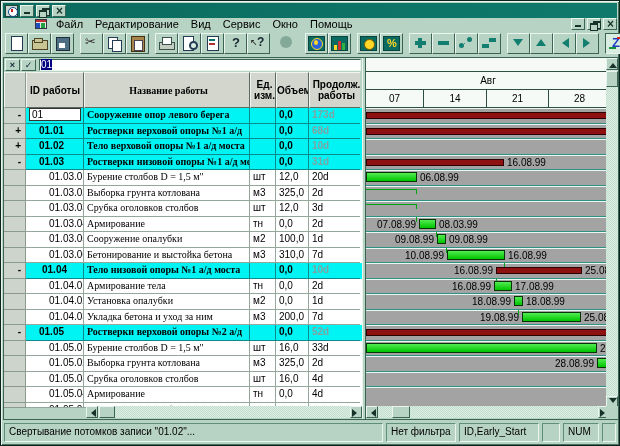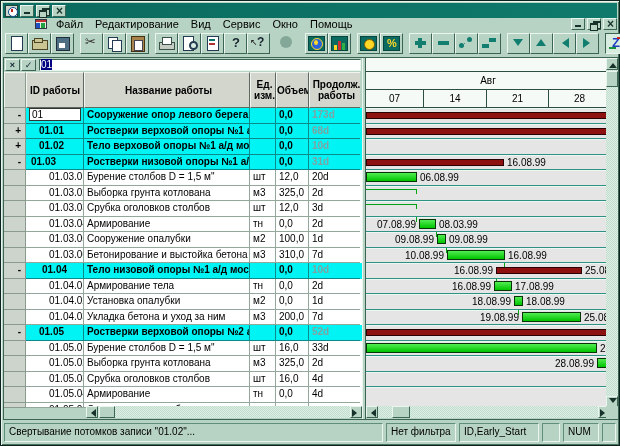--- a/index.html
+++ b/index.html
@@ -121,21 +121,21 @@
   .tbody{ position:absolute; left:0; top:50px; width:358px; height:300px; overflow:hidden; background:#fff; }
   .trow{ display:flex; height:15.5px; background:#fff; }
   .trow.partial{ height:5.5px; overflow:hidden; }
   .trow .c{ border-right:1px solid #93a79b; border-bottom:1px solid #93a79b; font-size:10px;
     line-height:14px; white-space:nowrap; overflow:hidden; color:#000; }
   .trow.sum{ background:#00f4f4; }
   .trow.sum .c{ font-weight:bold; border-bottom-color:#0a8a8a; border-right-color:#0a8a8a; }
   .rowhdr{ width:22px; background:#ccd4cc; display:flex; justify-content:flex-end; align-items:center;
     padding-right:4px; font-weight:bold; font-size:10px; color:#222;
     border-right:1px solid #8a9a8e !important; border-bottom:1px solid #8a9a8e !important; }
-  .cid{ width:58px; } .cname{ width:166px; padding-left:3px; }
+  .cid{ width:58px; } .cname{ width:166px; padding-left:3px;font-family:Liberation Serif, serif; }
   .cunit{ width:26px; padding-left:3px; } .cvol{ width:33px; padding-left:3px; }
   .cdur{ width:51px; padding-left:3px; border-right:none !important; }
   .trow.sum .cdur{ color:#7fa3a3; }
   .editbox{ display:inline-block; background:#fff; border:1px solid #333; height:13px;
     line-height:11px; padding:0 2px; min-width:52px; font-weight:normal; }
 
   
   .hscroll{ position:absolute; height:12px; bottom:1px;
     background:repeating-conic-gradient(#dcefe3 0% 25%, #c2dccf 0% 50%) 0 0 / 2px 2px; }
   .t-scroll{ left:82px; width:276px; }
@@ -153,21 +153,21 @@
     border-right:1px solid #3c6454; border-bottom:1px solid #3c6454; }
   .corner{ position:absolute; right:0; bottom:1px; width:12px; height:12px; background:#b7d3c3; }
 
   
   .ts-top{ position:absolute; left:0; top:0; width:100%; height:14px; background:#f5faf6; border-bottom:1px solid #2c4e43; }
   .ts-month{ position:absolute; left:0; top:14px; width:100%; height:18px; background:#f5faf6;
     border-bottom:1px solid #2c4e43; font-size:10px; text-align:center; line-height:18px; }
   .ts-weeks{ position:absolute; left:0; top:32px; width:100%; height:18px; background:#f5faf6;
     border-bottom:1px solid #2c4e43; display:flex; }
   .wcell{ font-size:10px; text-align:center; line-height:17px; border-right:1px solid #2c4e43; }
-  .grows{ position:absolute; left:0; top:50px; width:244px; height:300px; background:#e5e5e5; overflow:hidden; }
+  .grows{ position:absolute; left:0; top:50px; width:244px; height:300px; background:#a3a3a3; overflow:hidden; }
   .grow{ position:relative; height:15.5px; border-bottom:1px solid #2f9183; box-shadow:inset 0 1px 0 #edf7f1; }
   .grow.partial{ height:5.5px; border-bottom:none; }
   .bar{ position:absolute; }
   .bar.sum{ top:4px; height:7px; background:#8c1110; border:1px solid #2b0000; }
   .bar.task{ top:2px; height:10px; background:linear-gradient(#52ec52,#00c400); border:1px solid #063406; }
   .glabel{ position:absolute; top:1px; font-size:10px; line-height:13px; color:#000; white-space:nowrap; }
   .cline{ position:absolute; background:#00a310; }
 
   
   .statusbar{ position:absolute; left:2px; bottom:3px; right:2px; height:19px; display:flex; gap:3px; padding:0 1px; }
@@ -327,21 +327,21 @@
           <div class="trow sum">
             <div class="c rowhdr">+</div>
             <div class="c cid" style="padding-left: 13px;">01.02</div>
             <div class="c cname">Тело верховой опоры №1 а/д моста</div>
             <div class="c cunit"></div>
             <div class="c cvol">0,0</div>
             <div class="c cdur">10d</div>
           </div>
           <div class="trow sum">
             <div class="c rowhdr">-</div>
-            <div class="c cid" style="padding-left: 5px;">01.03</div>
+            <div class="c cid" style="padding-left: 13px;">01.03</div>
             <div class="c cname">Ростверки низовой опоры №1 а/д моста</div>
             <div class="c cunit"></div>
             <div class="c cvol">0,0</div>
             <div class="c cdur">31d</div>
           </div>
           <div class="trow">
             <div class="c rowhdr"></div>
             <div class="c cid" style="padding-left: 23px;">01.03.01</div>
             <div class="c cname">Бурение столбов D = 1,5 м"</div>
             <div class="c cunit">шт</div>

